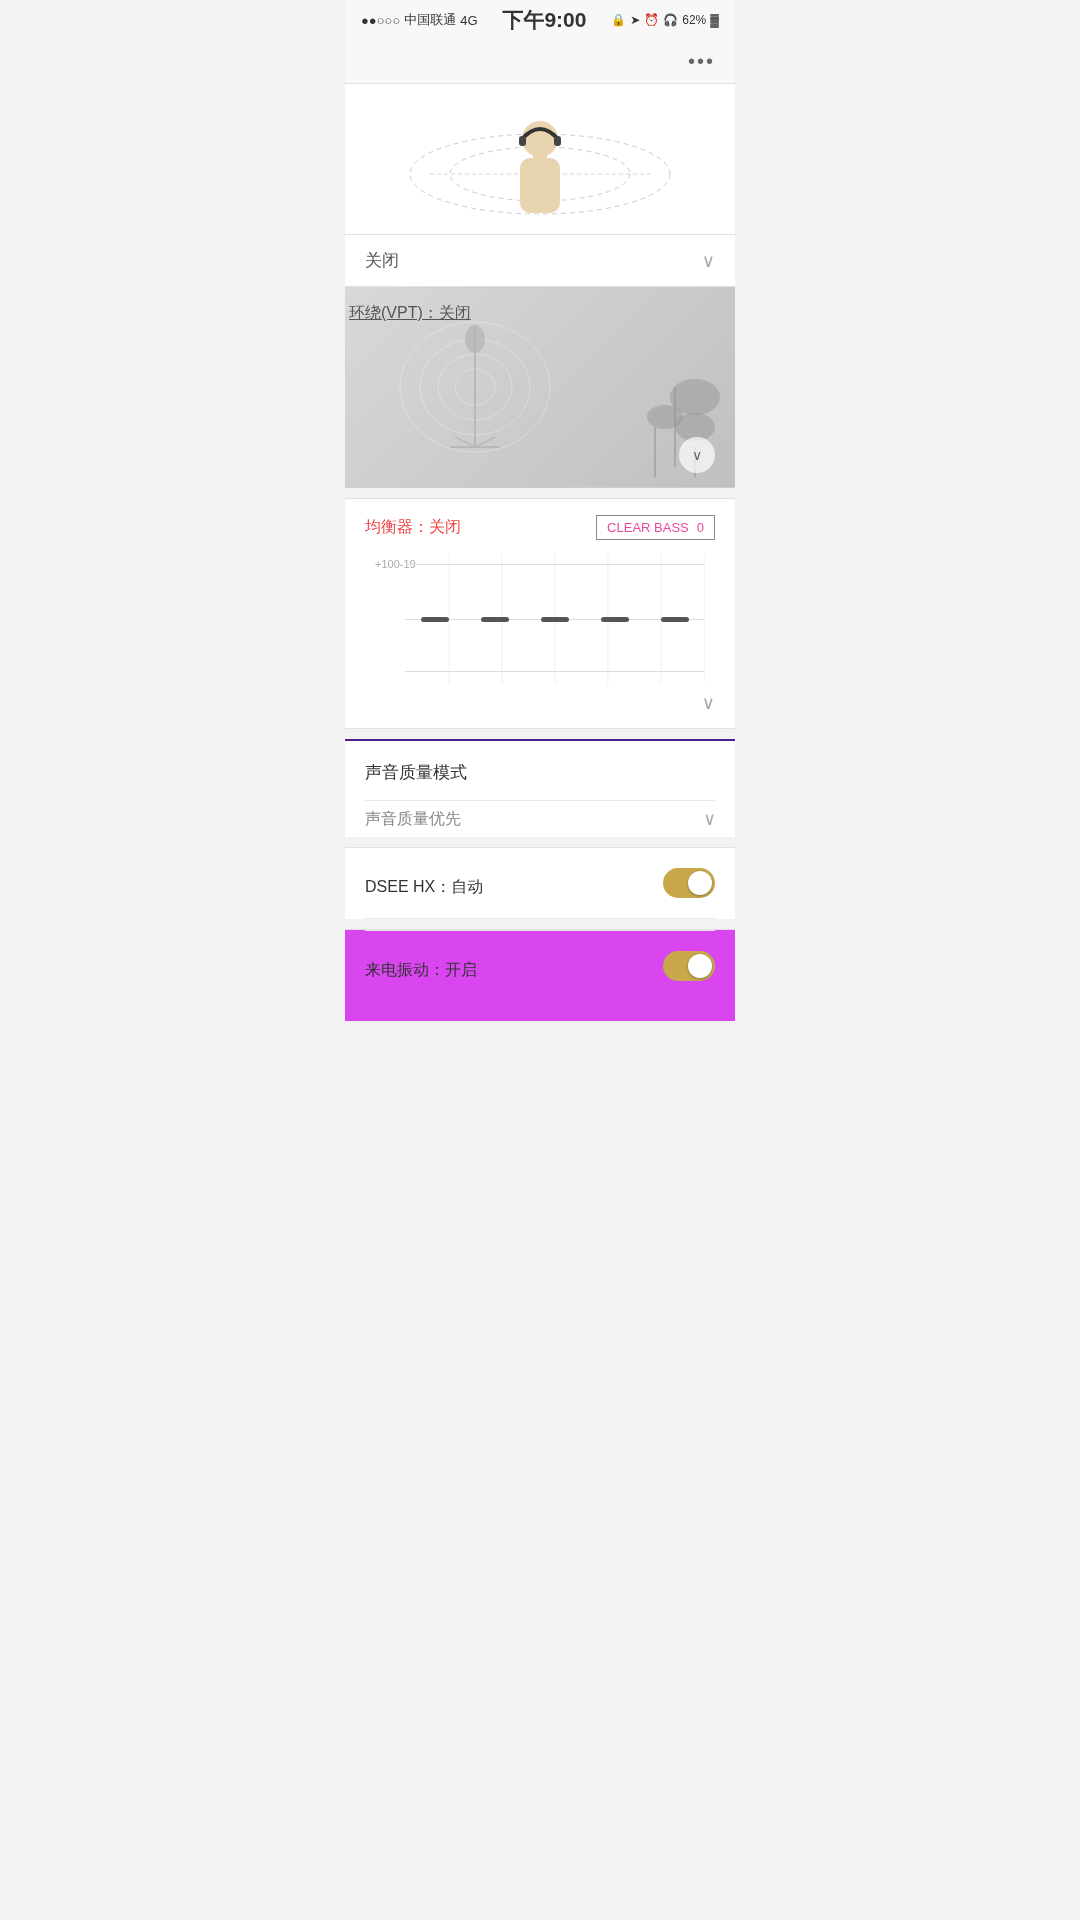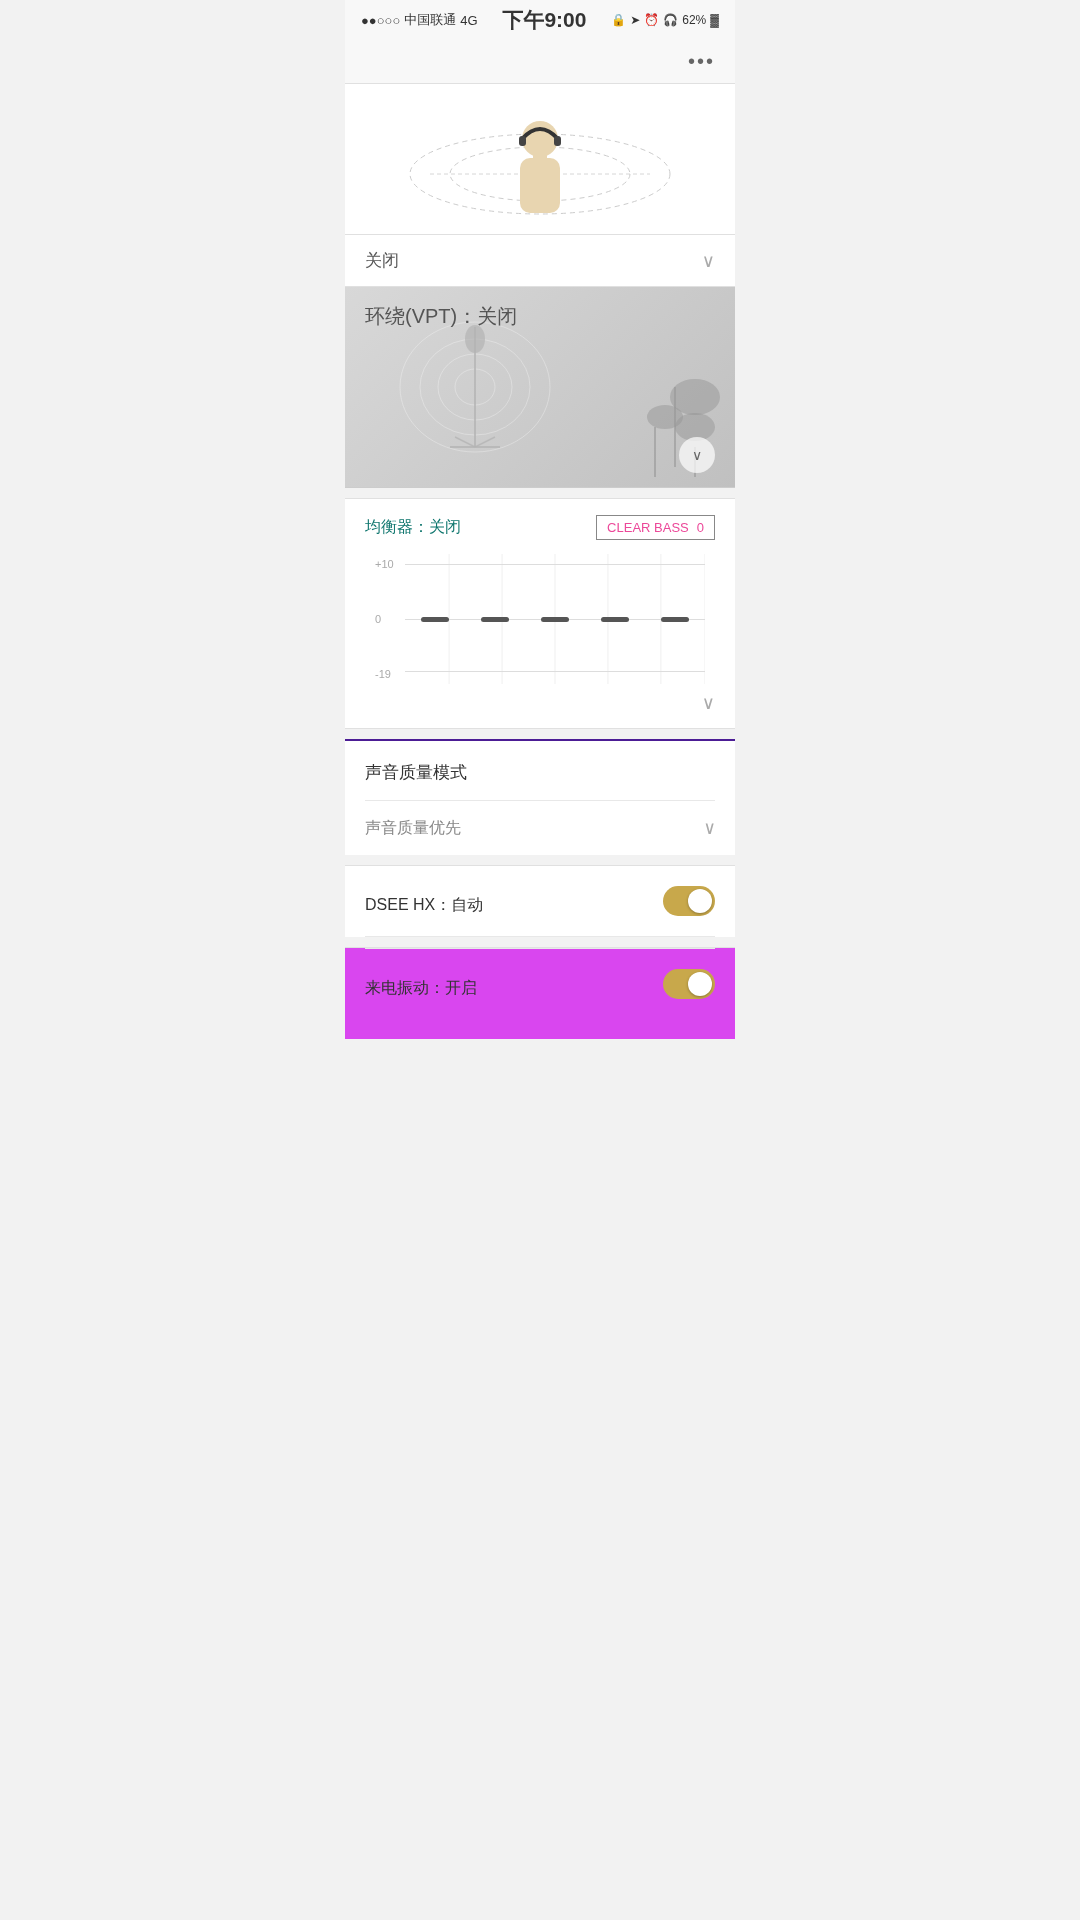--- a/index.html
+++ b/index.html
@@ -54,24 +54,25 @@
       height: 200px;
       background: linear-gradient(135deg, #d8d8d8, #c0c0c0);
       position: relative;
       display: flex;
       align-items: center;
       justify-content: flex-start;
     }
     .surround-label {
       position: absolute;
       top: 16px;
-      left: 20px;
-      font-size: 20px;
+      left: 4px;
+      font-size: 16px;
       color: #555;
       z-index: 10;
+      text-decoration: underline;
     }
     .surround-chevron {
       position: absolute;
       bottom: 14px;
       right: 20px;
       z-index: 10;
       width: 36px;
       height: 36px;
       background: rgba(255,255,255,0.7);
       border-radius: 50%;
@@ -96,21 +97,21 @@
       background: #fff;
       padding: 16px 20px 10px;
       border-bottom: 1px solid #e0e0e0;
     }
     .eq-header {
       display: flex;
       justify-content: space-between;
       align-items: center;
       margin-bottom: 14px;
     }
-    .eq-title { font-size: 16px; color: #0f766e; }
+    .eq-title { font-size: 16px; color: #ef4444; }
     .clear-bass-btn {
       border: 1px solid #888;
       padding: 4px 10px;
       font-size: 13px;
       color: #ec4899;
       background: transparent;
       display: flex;
       gap: 8px;
       align-items: center;
     }
@@ -118,21 +119,21 @@
       position: relative;
       height: 130px;
       margin: 0 10px;
     }
     .eq-labels {
       position: absolute;
       left: 0;
       top: 0;
       height: 100%;
       display: flex;
-      flex-direction: column;
+      flex-direction: row;
       justify-content: space-between;
       font-size: 11px;
       color: #aaa;
       padding: 4px 0;
     }
     .eq-lines {
       position: absolute;
       left: 30px;
       right: 0;
       top: 0;
@@ -184,21 +185,21 @@
     .section-title {
       font-size: 17px;
       font-weight: 500;
       color: #333;
       margin-bottom: 16px;
     }
     .option-row {
       display: flex;
       justify-content: space-between;
       align-items: flex-end;
-      padding: 16px 0;
+      padding: 7px 0;
       border-top: 1px solid #e8e8e8;
     }
     .option-label { font-size: 16px; color: #888; }
 
     
     .dsee-section {
       background: #fff;
       padding: 0 20px;
       margin-top: 10px;
       border-top: 1px solid #e0e0e0;

